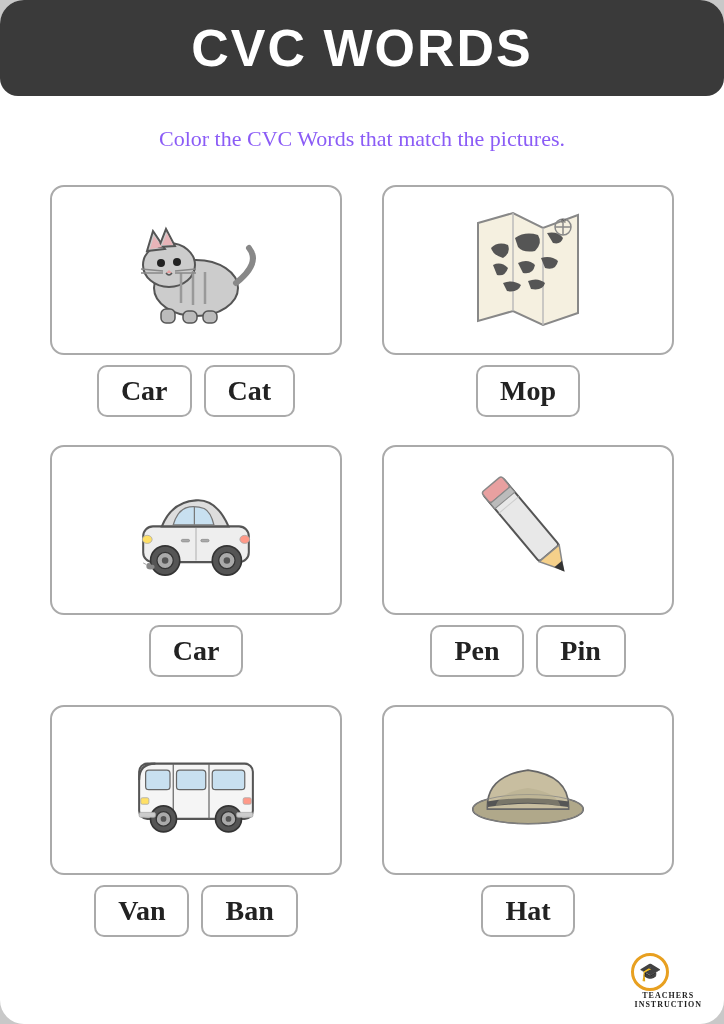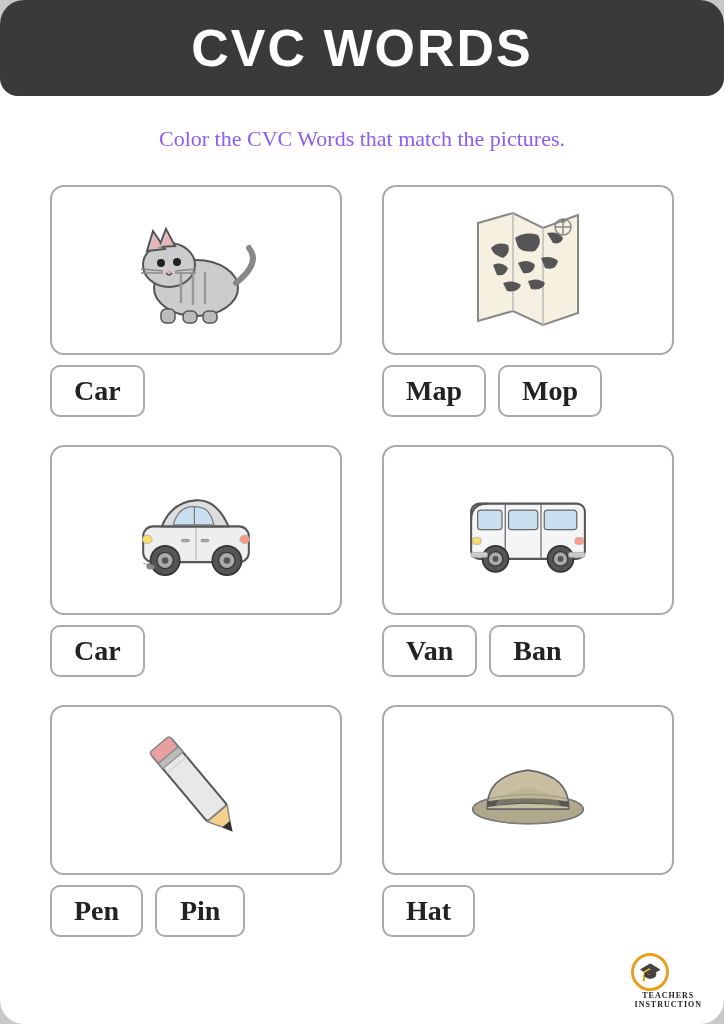--- a/index.html
+++ b/index.html
@@ -76,20 +76,21 @@
       align-items: center;
       justify-content: center;
       background: #fff;
       overflow: hidden;
     }
 
     .word-row {
       display: flex;
       gap: 12px;
       width: 100%;
+      justify-content: center;
     }
 
     .word-box {
       border: 2.5px solid #aaa;
       border-radius: 10px;
       padding: 8px 22px;
       font-size: 28px;
       font-family: 'Comic Sans MS', 'Chalkboard SE', cursive;
       font-weight: 600;
       color: #222;
@@ -186,20 +187,21 @@
             <line x1="44" y1="70" x2="65" y2="70" stroke="#888" stroke-width="1.5"></line>
 
             <rect x="30" y="106" width="14" height="14" rx="5" fill="#bbb" stroke="#555" stroke-width="1.5"></rect>
             <rect x="52" y="108" width="14" height="12" rx="5" fill="#bbb" stroke="#555" stroke-width="1.5"></rect>
             <rect x="72" y="108" width="14" height="12" rx="5" fill="#bbb" stroke="#555" stroke-width="1.5"></rect>
           </svg>
         </span>
       </div>
       <div class="word-row">
         <div class="word-box">Car</div>
+        <div class="word-box">Cat</div>
       </div>
     </div>
 
     <div class="card">
       <div class="image-box">
         <span class="icon-map">
           
           <svg viewBox="0 0 130 130" xmlns="http://www.w3.org/2000/svg">
 
             <polygon points="15,20 50,10 80,25 115,12 115,110 80,122 50,108 15,118" fill="#f5f0e0" stroke="#888" stroke-width="2"></polygon>
@@ -217,21 +219,20 @@
             <path d="M65 78 Q75 74 82 80 Q80 88 68 86 Z" fill="#555"></path>
 
             <circle cx="100" cy="24" r="8" fill="none" stroke="#888" stroke-width="1.5"></circle>
             <line x1="100" y1="16" x2="100" y2="32" stroke="#888" stroke-width="1.5"></line>
             <line x1="92" y1="24" x2="108" y2="24" stroke="#888" stroke-width="1.5"></line>
             <text x="98" y="20" font-size="7" fill="#555">N</text>
           </svg>
         </span>
       </div>
       <div class="word-row">
-        <div class="word-box">Map</div>
         <div class="word-box">Mop</div>
       </div>
     </div>
 
     <div class="card">
       <div class="image-box">
         <span class="icon-car">
           
           <svg viewBox="0 0 160 120" xmlns="http://www.w3.org/2000/svg">
 
@@ -265,20 +266,48 @@
           </svg>
         </span>
       </div>
       <div class="word-row">
         <div class="word-box">Car</div>
       </div>
     </div>
 
     <div class="card">
       <div class="image-box">
+        <span class="icon-pen">
+          
+          <svg viewBox="0 0 130 130" xmlns="http://www.w3.org/2000/svg">
+            <g transform="rotate(-40, 65, 65)">
+
+              <rect x="52" y="10" width="26" height="88" rx="3" fill="#e8e8e8" stroke="#555" stroke-width="2"></rect>
+
+              <polygon points="52,98 78,98 65,120" fill="#f5d08a" stroke="#888" stroke-width="1.5"></polygon>
+
+              <polygon points="60,112 70,112 65,122" fill="#333"></polygon>
+
+              <rect x="52" y="8" width="26" height="14" rx="3" fill="#e8a0a0" stroke="#888" stroke-width="1.5"></rect>
+
+              <rect x="52" y="22" width="26" height="7" rx="0" fill="#bbb" stroke="#888" stroke-width="1"></rect>
+
+              <line x1="52" y1="35" x2="78" y2="35" stroke="#ccc" stroke-width="1"></line>
+            </g>
+          </svg>
+        </span>
+      </div>
+      <div class="word-row">
+        <div class="word-box">Pen</div>
+        <div class="word-box">Pin</div>
+      </div>
+    </div>
+
+    <div class="card">
+      <div class="image-box">
         <span class="icon-van">
           
           <svg viewBox="0 0 160 120" xmlns="http://www.w3.org/2000/svg">
 
             <rect x="10" y="30" width="140" height="68" rx="10" fill="#f5f5f5" stroke="#555" stroke-width="2.5"></rect>
 
             <path d="M10 50 Q10 30 30 30" fill="none" stroke="#555" stroke-width="2.5"></path>
 
             <rect x="18" y="38" width="30" height="24" rx="4" fill="#c8e0f0" stroke="#666" stroke-width="1.5"></rect>
             <rect x="56" y="38" width="36" height="24" rx="4" fill="#c8e0f0" stroke="#666" stroke-width="1.5"></rect>
@@ -304,48 +333,20 @@
         </span>
       </div>
       <div class="word-row">
         <div class="word-box">Van</div>
         <div class="word-box">Ban</div>
       </div>
     </div>
 
     <div class="card">
       <div class="image-box">
-        <span class="icon-pen">
-          
-          <svg viewBox="0 0 130 130" xmlns="http://www.w3.org/2000/svg">
-            <g transform="rotate(-40, 65, 65)">
-
-              <rect x="52" y="10" width="26" height="88" rx="3" fill="#e8e8e8" stroke="#555" stroke-width="2"></rect>
-
-              <polygon points="52,98 78,98 65,120" fill="#f5d08a" stroke="#888" stroke-width="1.5"></polygon>
-
-              <polygon points="60,112 70,112 65,122" fill="#333"></polygon>
-
-              <rect x="52" y="8" width="26" height="14" rx="3" fill="#e8a0a0" stroke="#888" stroke-width="1.5"></rect>
-
-              <rect x="52" y="22" width="26" height="7" rx="0" fill="#bbb" stroke="#888" stroke-width="1"></rect>
-
-              <line x1="52" y1="35" x2="78" y2="35" stroke="#ccc" stroke-width="1"></line>
-            </g>
-          </svg>
-        </span>
-      </div>
-      <div class="word-row">
-        <div class="word-box">Pen</div>
-        <div class="word-box">Pin</div>
-      </div>
-    </div>
-
-    <div class="card">
-      <div class="image-box">
         <span class="icon-hat">
           
           <svg viewBox="0 0 160 120" xmlns="http://www.w3.org/2000/svg">
 
             <ellipse cx="80" cy="86" rx="68" ry="18" fill="#b0a88a" stroke="#666" stroke-width="2"></ellipse>
 
             <path d="M30 86 Q28 45 80 38 Q132 45 130 86Z" fill="#c8bea0" stroke="#666" stroke-width="2"></path>
 
             <path d="M30 80 Q80 72 130 80" stroke="#555" stroke-width="7" fill="none"></path>
 

